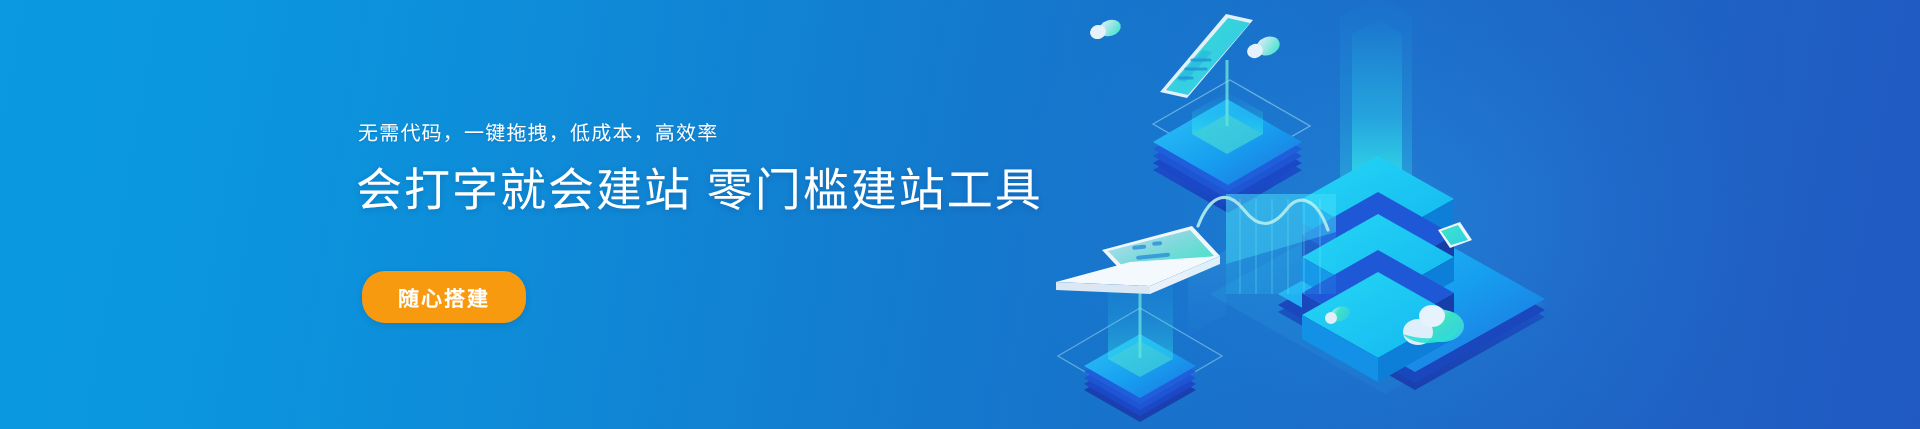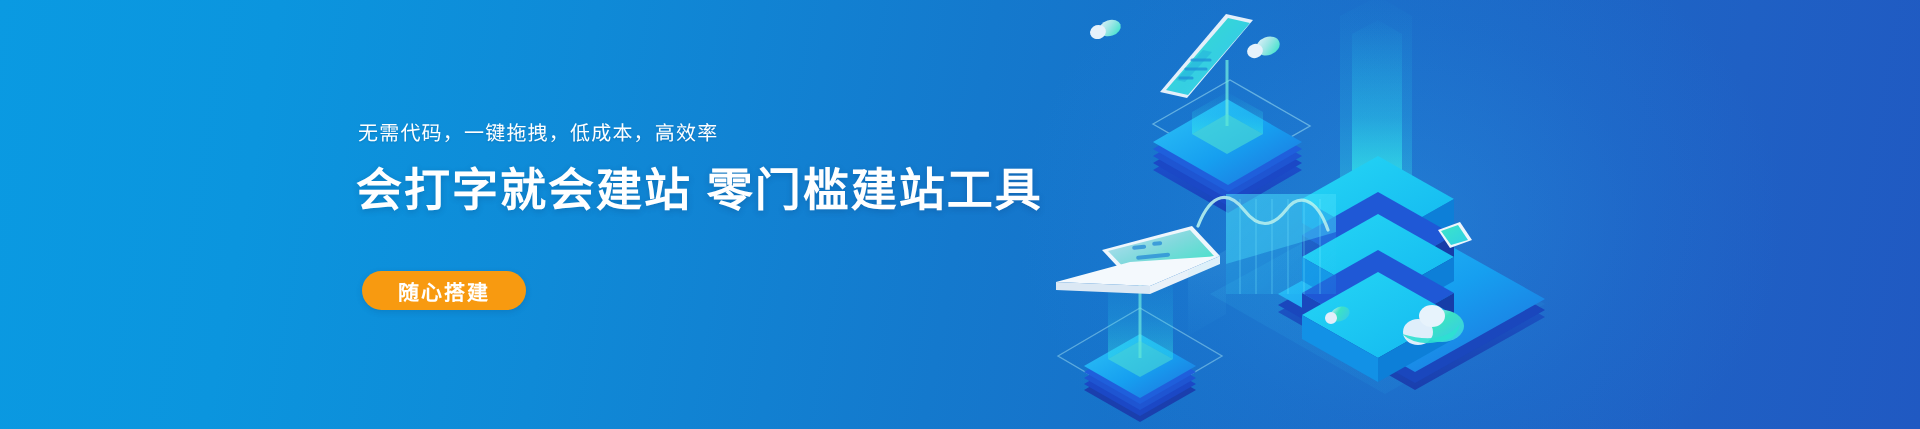--- a/index.html
+++ b/index.html
@@ -57,38 +57,38 @@
     font-weight: 400;
     white-space: nowrap;
     text-shadow: 0 1px 2px rgba(0,40,90,0.18);
   }
   .headline {
     position: absolute;
     top: 142px;
     left: -2px;
     color: #ffffff;
     font-size: 46px;
-    font-weight: 700;
+    font-weight: 400;
     letter-spacing: 2px;
     white-space: nowrap;
     text-shadow: 0 2px 6px rgba(0,40,90,0.22);
   }
   .btn-row {
     position: absolute;
     top: 260px;
     left: 4px;
     display: flex;
     align-items: center;
     gap: 28px;
   }
   .btn {
     display: flex;
     align-items: center;
     justify-content: center;
-    height: 39px;
+    height: 52px;
     border-radius: 23px;
     font-size: 21px;
     font-weight: 700;
     letter-spacing: 2px;
     cursor: pointer;
     box-sizing: border-box;
     user-select: none;
   }
   .btn-primary {
     width: 164px;

